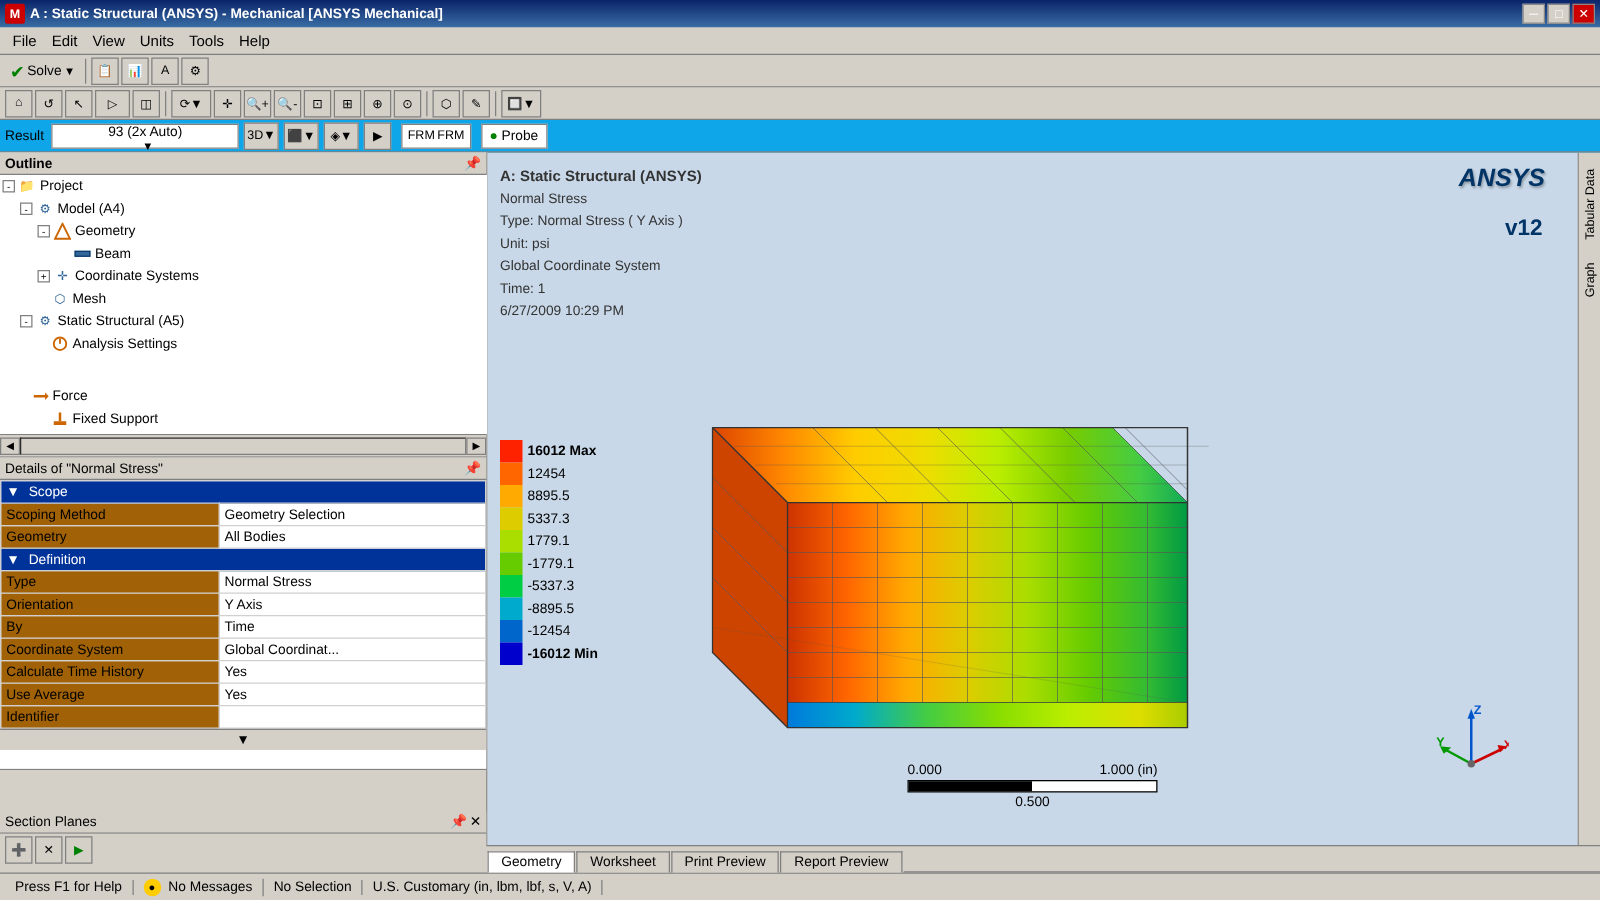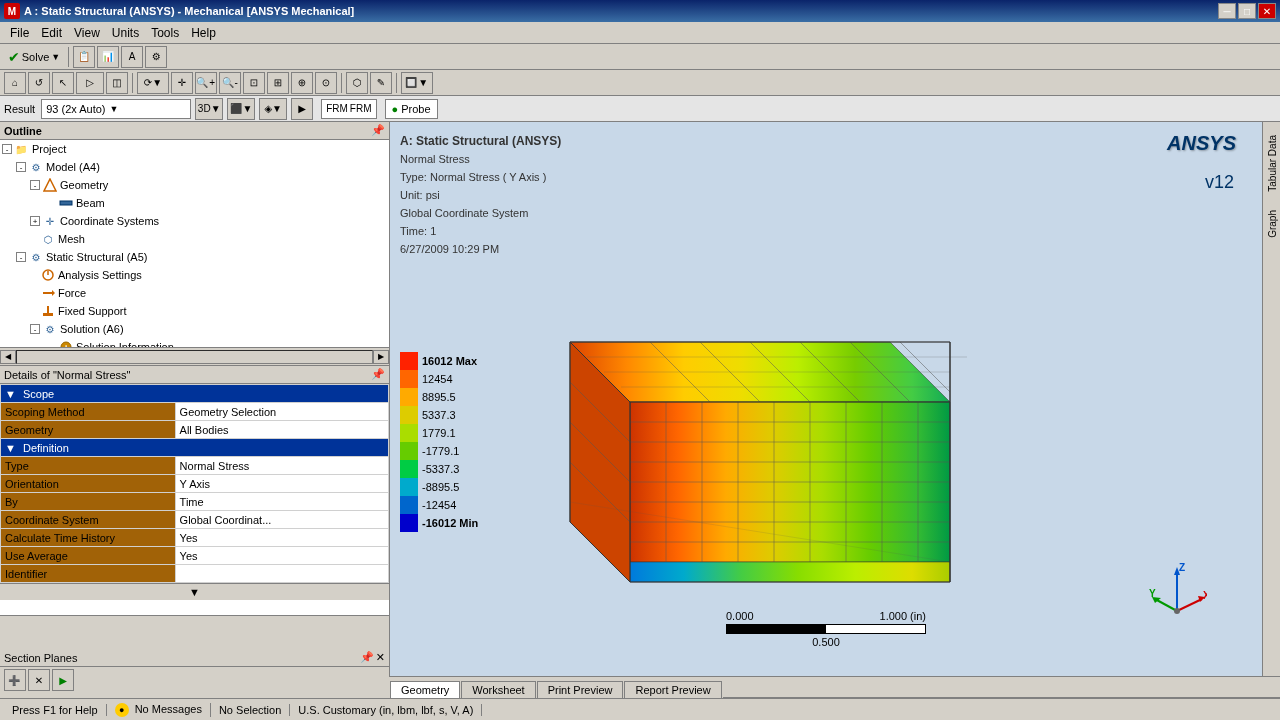--- a/index.html
+++ b/index.html
@@ -14,21 +14,21 @@
     .titlebar-btn { width: 18px; height: 16px; background: #d4d0c8; border: 1px solid #888; display: flex; align-items: center; justify-content: center; font-size: 10px; cursor: pointer; }
     
     
     #menubar { background: #d4d0c8; height: 22px; display: flex; align-items: center; padding: 0 4px; border-bottom: 1px solid #808080; }
     .menu-item { padding: 2px 6px; cursor: pointer; font-size: 12px; }
     
     
     #toolbar1, #toolbar2, #toolbar3 { background: #d4d0c8; height: 26px; display: flex; align-items: center; padding: 0 4px; border-bottom: 1px solid #808080; gap: 2px; }
     .tb-btn { width: 22px; height: 22px; background: #d4d0c8; border: 1px solid #808080; display: flex; align-items: center; justify-content: center; cursor: pointer; font-size: 10px; }
     .tb-separator { width: 1px; height: 20px; background: #808080; margin: 0 2px; }
-    .tb-dropdown { height: 20px; background: white; border: 1px solid #808080; display: flex; align-items: center; padding: 0 4px; cursor: pointer; font-size: 11px; }
+    .tb-dropdown { height: 20px; background: white; border: 1px solid #808080; display: flex; align-items: center; padding: 0 4px; cursor: pointer; font-size: 11px; flex-direction: column; }
     
     
     #main { display: flex; height: calc(720px - 22px - 22px - 26px - 26px - 22px - 22px); }
     
     
     #left-panel { width: 390px; display: flex; flex-direction: column; background: #d4d0c8; border-right: 1px solid #808080; }
     
     
     #outline-panel { flex: 1; border-bottom: 1px solid #808080; min-height: 0; }
     #outline-header { background: #d4d0c8; height: 18px; display: flex; align-items: center; padding: 0 4px; border-bottom: 1px solid #808080; justify-content: space-between; }
@@ -92,21 +92,21 @@
     
     
     #statusbar { height: 22px; background: #d4d0c8; border-top: 1px solid #808080; display: flex; align-items: center; padding: 0 4px; font-size: 11px; }
     .status-segment { padding: 0 8px; border-right: 1px solid #808080; }
     .status-msg-icon { width: 14px; height: 14px; background: #ffcc00; border-radius: 50%; display: inline-flex; align-items: center; justify-content: center; font-size: 9px; margin-right: 3px; }
     
     
     #result-dropdown { width: 150px; }
     
     
-    #toolbar-result { background: #e5e5e5; height: 26px; display: flex; align-items: center; padding: 0 4px; border-bottom: 1px solid #808080; gap: 4px; }
+    #toolbar-result { background: #0ea5e9; height: 26px; display: flex; align-items: center; padding: 0 4px; border-bottom: 1px solid #808080; gap: 4px; }
     
     
     #beam-svg { position: absolute; top: 100px; left: 80px; }
   </style>
 </head>
 <body>
 
 <div id="titlebar">
   <div id="titlebar-left">
     <div id="titlebar-icon">M</div>
@@ -248,21 +248,21 @@
           <span style="width:10px; display:inline-block;"></span>
           <span class="tree-icon">
             <svg width="14" height="14" viewBox="0 0 14 14">
                 <circle cx="7" cy="7" r="5" fill="none" stroke="#cc6600" stroke-width="1.5"></circle>
                 <line x1="7" y1="3" x2="7" y2="7" stroke="#cc6600" stroke-width="1.5"></line>
               </svg>
           </span>
           <span>Analysis Settings</span>
         </div>
 
-        <div class="tree-item" style="padding-left:30px;">
+        <div class="tree-item" style="padding-left:14px;margin-top:24px;">
           <span style="width:10px; display:inline-block;"></span>
           <span class="tree-icon">
             <svg width="14" height="14" viewBox="0 0 14 14">
                 <line x1="2" y1="7" x2="11" y2="7" stroke="#cc6600" stroke-width="2"></line>
                 <polygon points="11,4 14,7 11,10" fill="#cc6600"></polygon>
               </svg>
           </span>
           <span>Force</span>
         </div>
 
@@ -432,21 +432,21 @@
         <div class="legend-color" style="background:#0066cc;"></div>
         <span class="legend-label">-12454</span>
       </div>
       <div class="legend-item">
         <div class="legend-color" style="background:#0000cc;"></div>
         <span class="legend-label bold">-16012 Min</span>
       </div>
     </div>
 
     <div id="ansys-logo" style="position:absolute; top:10px; right:26px; color:#003366; font-size:20px; font-weight:bold; font-style:italic;">ANSYS</div>
-    <div id="ansys-version" style="position:absolute; top:50px; right:28px; color:#003366; font-size:18px; font-weight:normal;">v12</div>
+    <div id="ansys-version" style="position:absolute; top:50px; right:28px; color:#003366; font-size:18px; font-weight:bold;">v12</div>
 
     <div id="beam-svg">
       <svg width="540" height="420" viewBox="0 0 540 420">
 
         <defs>
           <linearGradient id="frontGrad" x1="0%" y1="0%" x2="100%" y2="0%">
             <stop offset="0%" style="stop-color:#cc3300"></stop>
             <stop offset="15%" style="stop-color:#ff6600"></stop>
             <stop offset="30%" style="stop-color:#ffaa00"></stop>
             <stop offset="45%" style="stop-color:#ddcc00"></stop>

